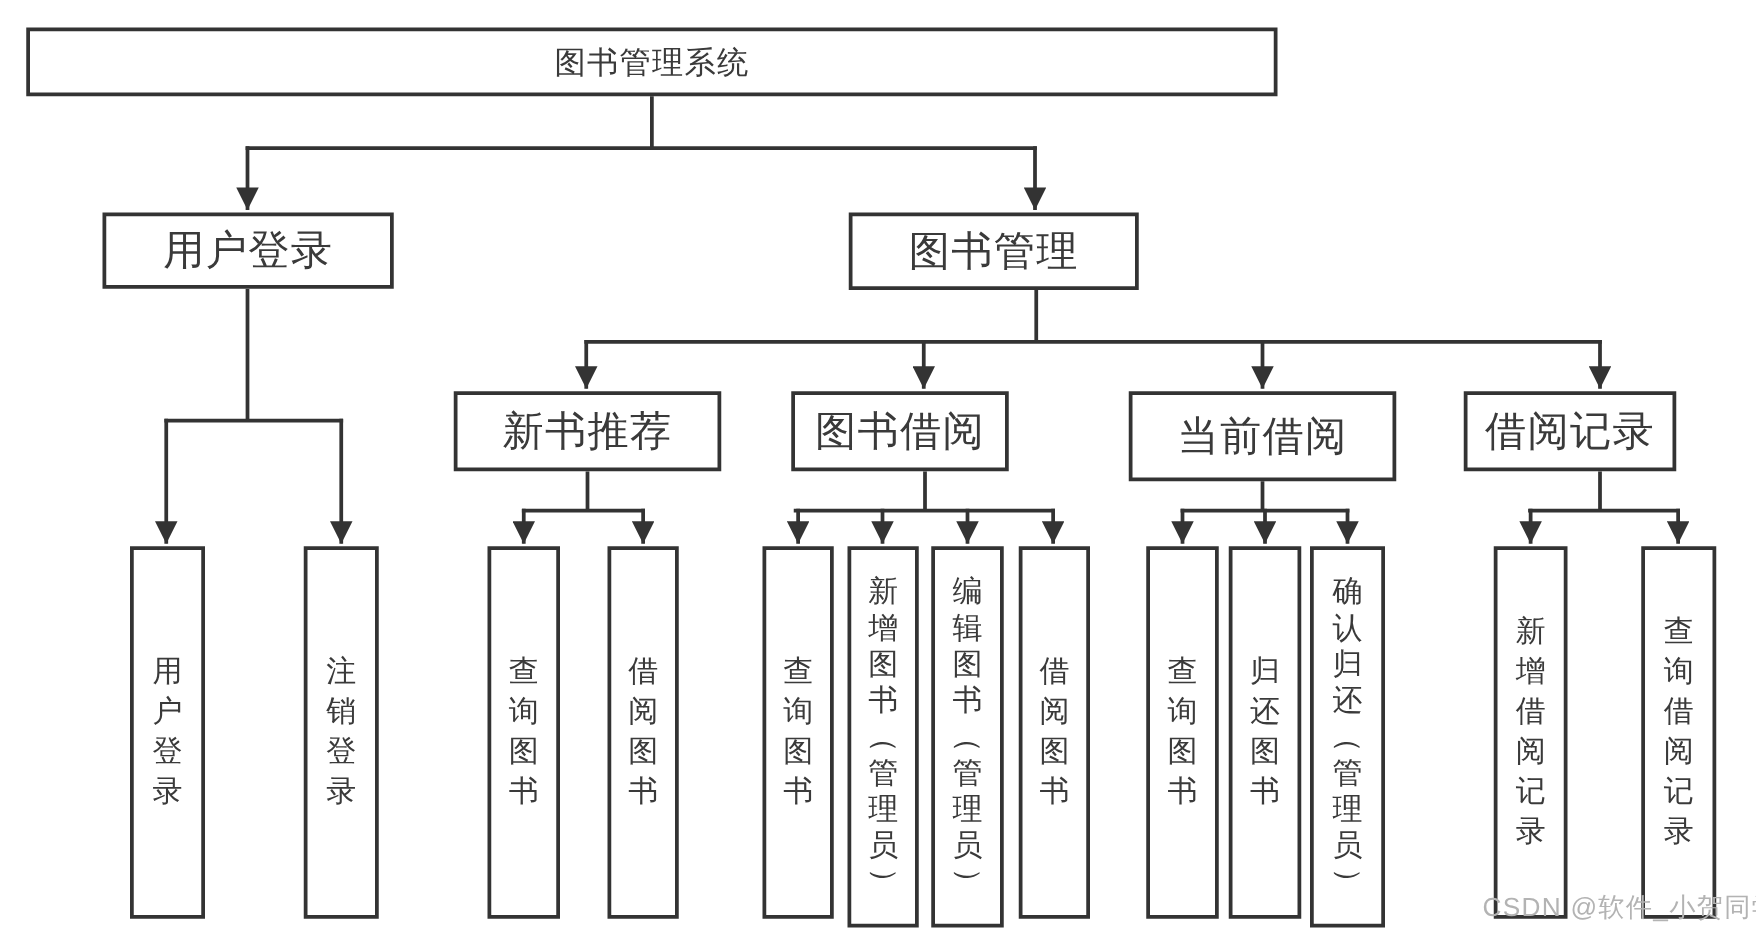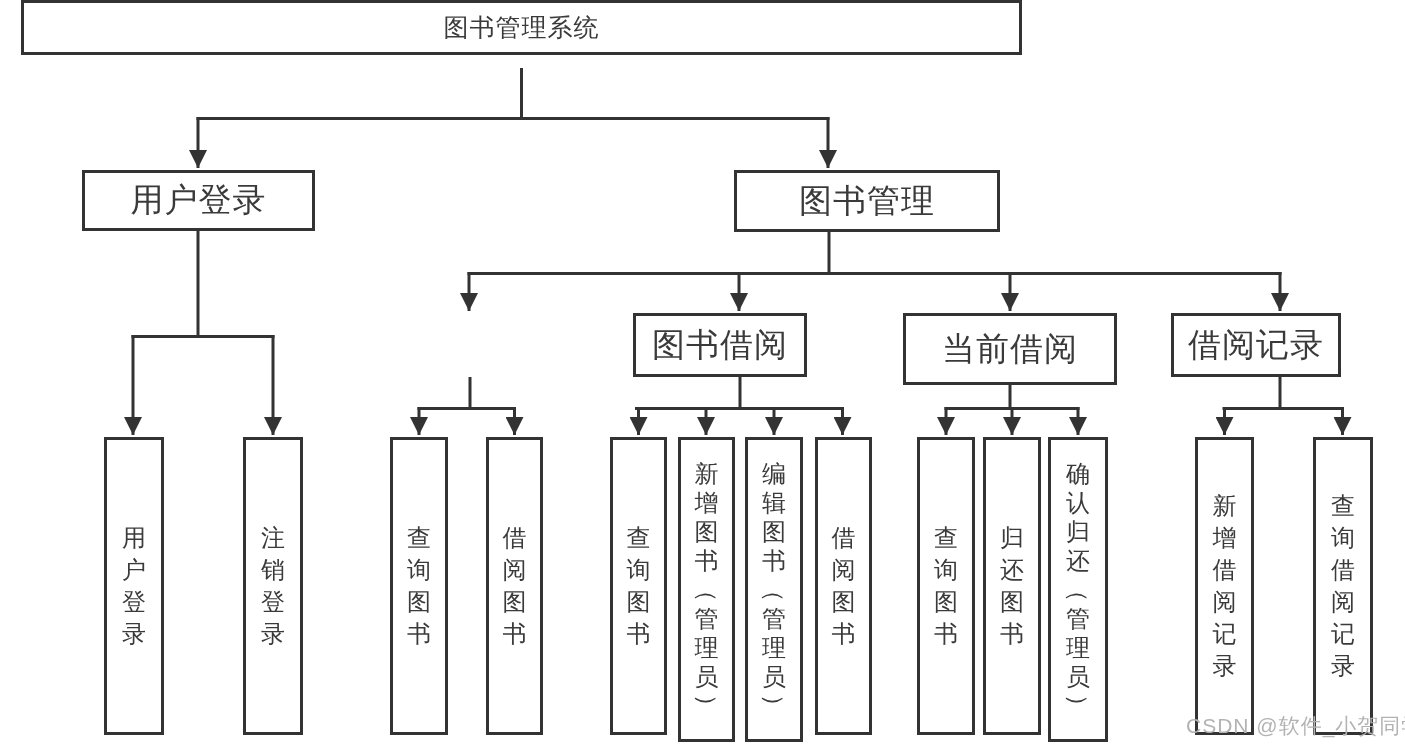--- a/index.html
+++ b/index.html
@@ -104,31 +104,34 @@
     <path d="M946,407 V435" marker-end="url(#ah)"></path>
     <path d="M1012,407 V435" marker-end="url(#ah)"></path>
     <path d="M1078,407 V435" marker-end="url(#ah)"></path>
 
     <path d="M1280,377 V408.5"></path>
     <path d="M1222.5,408.5 H1344"></path>
     <path d="M1224.5,407 V435" marker-end="url(#ah)"></path>
     <path d="M1342.5,407 V435" marker-end="url(#ah)"></path>
   </svg>
 
-  <div class="node root" style="left:21px;top:0;width:1001px;height:55px">
+  <div class="node root" style="left:21px;top:22px;width:1001px;height:55px">
     <span class="hlabel">图书管理系统</span>
   </div>
 
   <div class="node" style="left:82px;top:170px;width:233px;height:61px">
     <span class="hlabel">用户登录</span>
   </div>
-  <div class="node" style="left:734px;top:170px;width:266px;height:62px">
+  <div class="node" style="left:679px;top:170px;width:232px;height:62px">
     <span class="hlabel">图书管理</span>
   </div>
 
+  <div class="node" style="left:363px;top:313px;width:214px;height:64px">
+    <span class="hlabel">新书推荐</span>
+  </div>
   <div class="node" style="left:633px;top:313px;width:174px;height:64px">
     <span class="hlabel">图书借阅</span>
   </div>
   <div class="node" style="left:903px;top:313px;width:214px;height:72px">
     <span class="hlabel">当前借阅</span>
   </div>
   <div class="node" style="left:1171px;top:313px;width:170px;height:64px">
     <span class="hlabel">借阅记录</span>
   </div>
 

